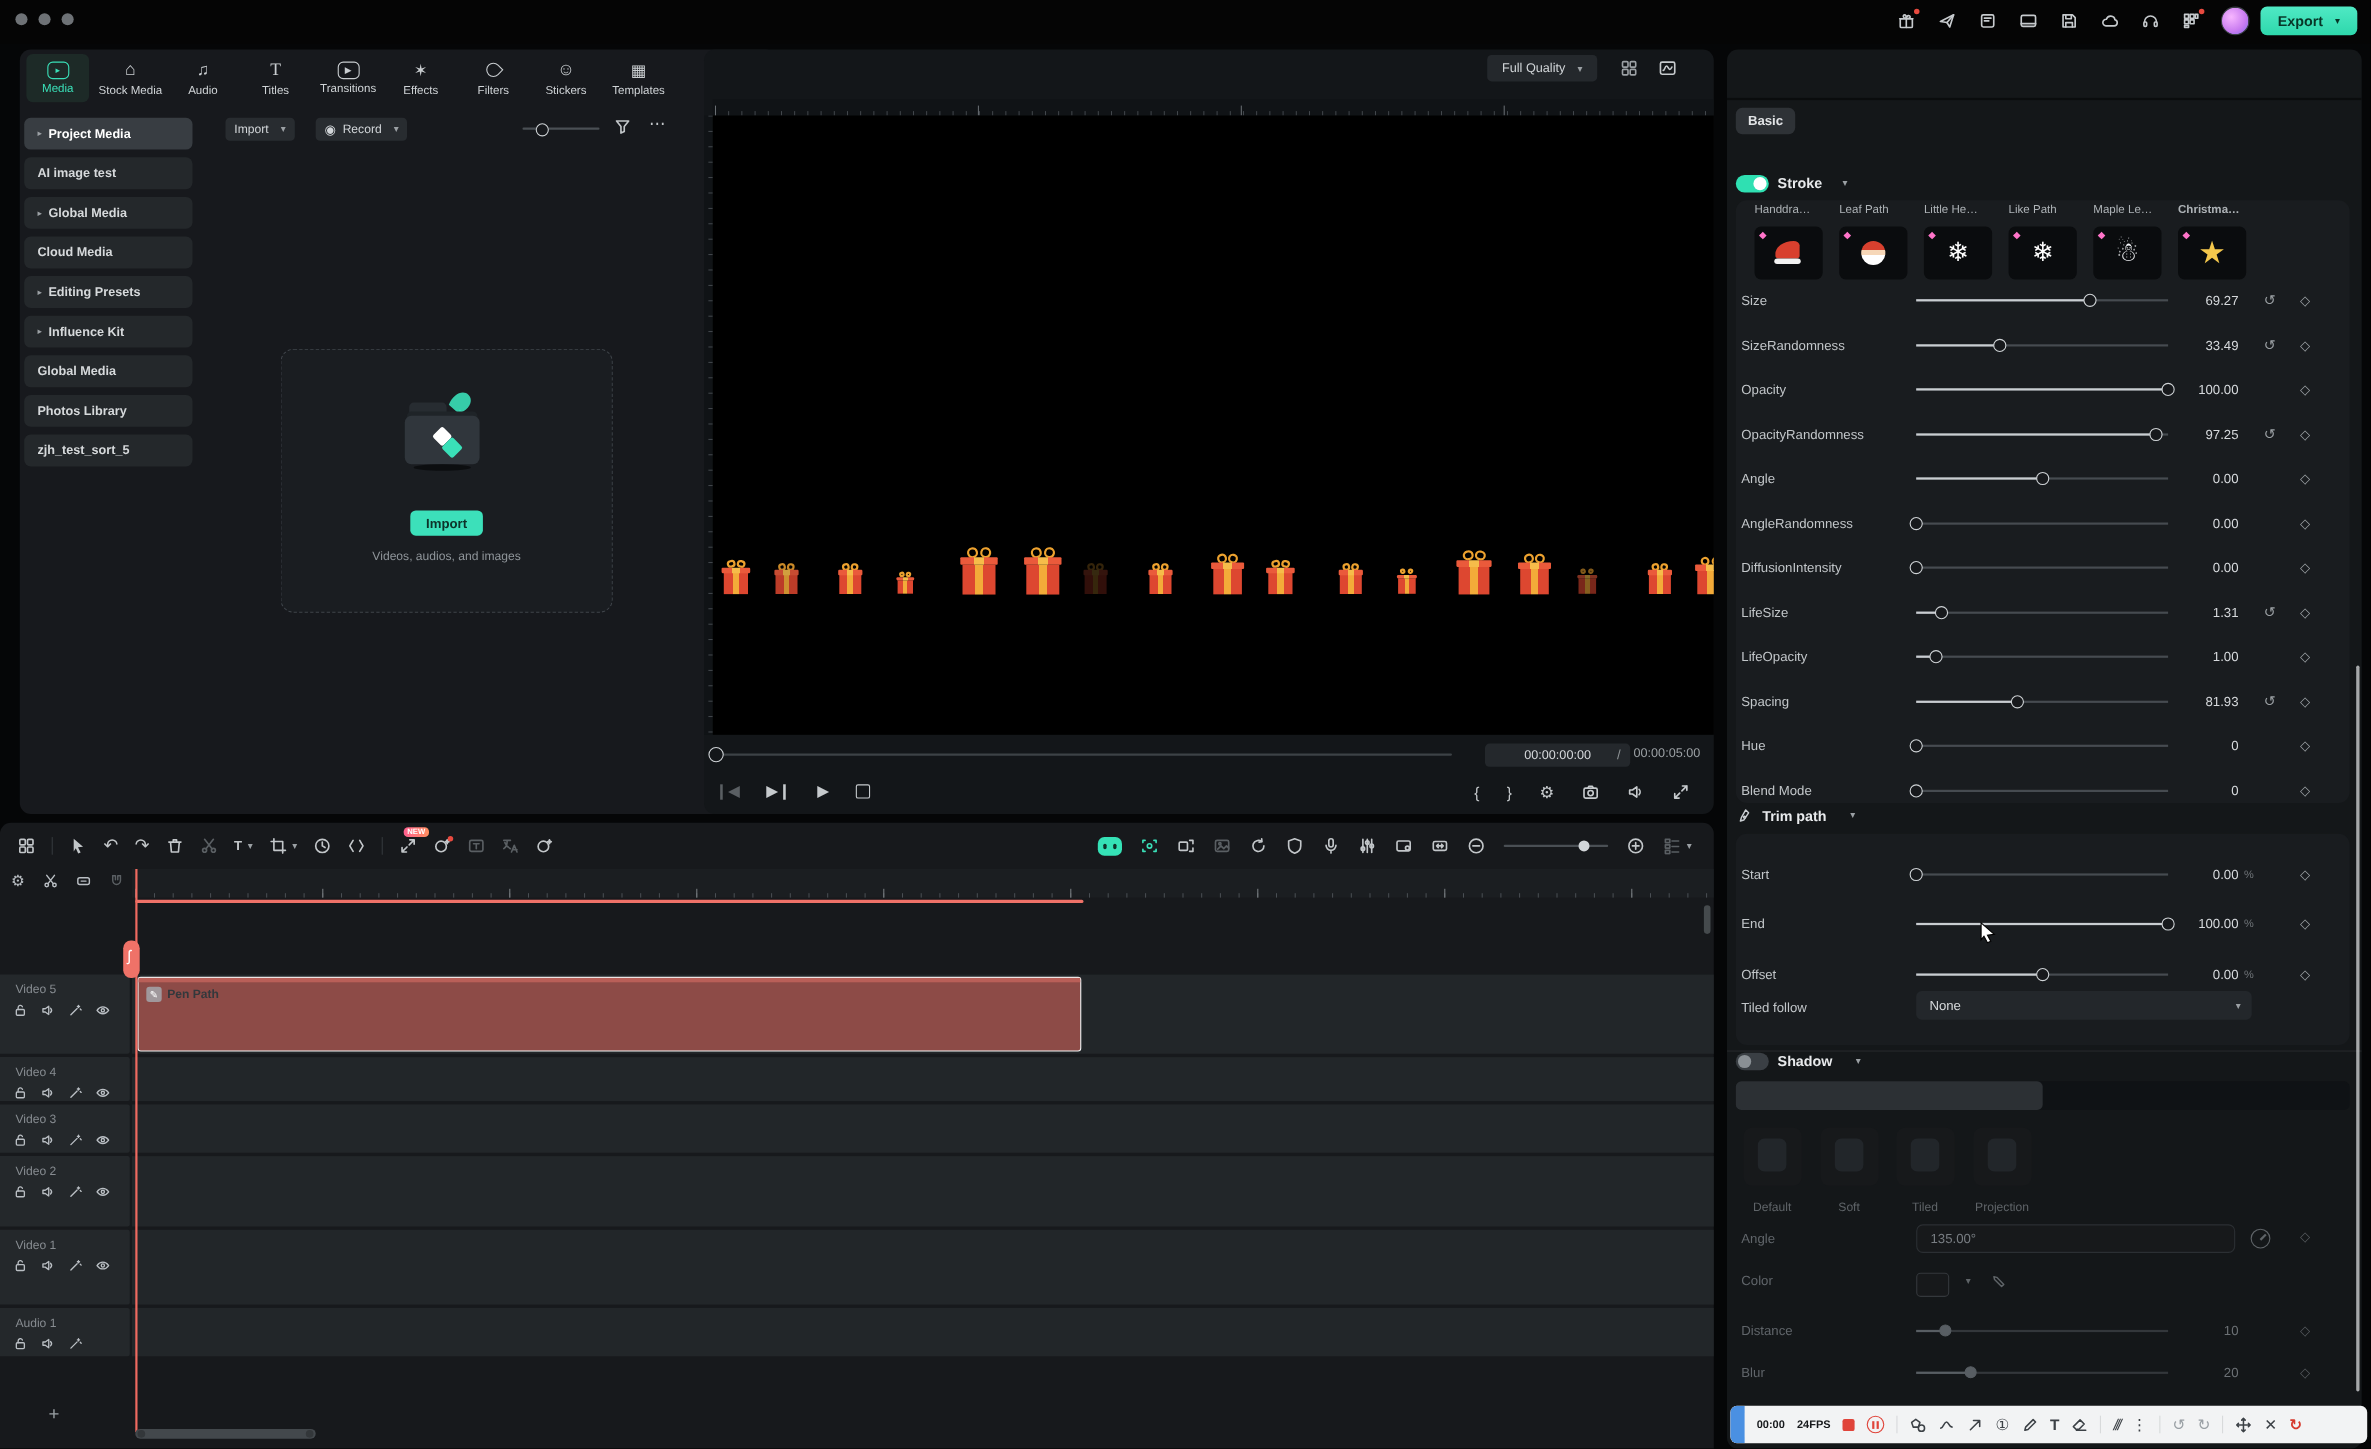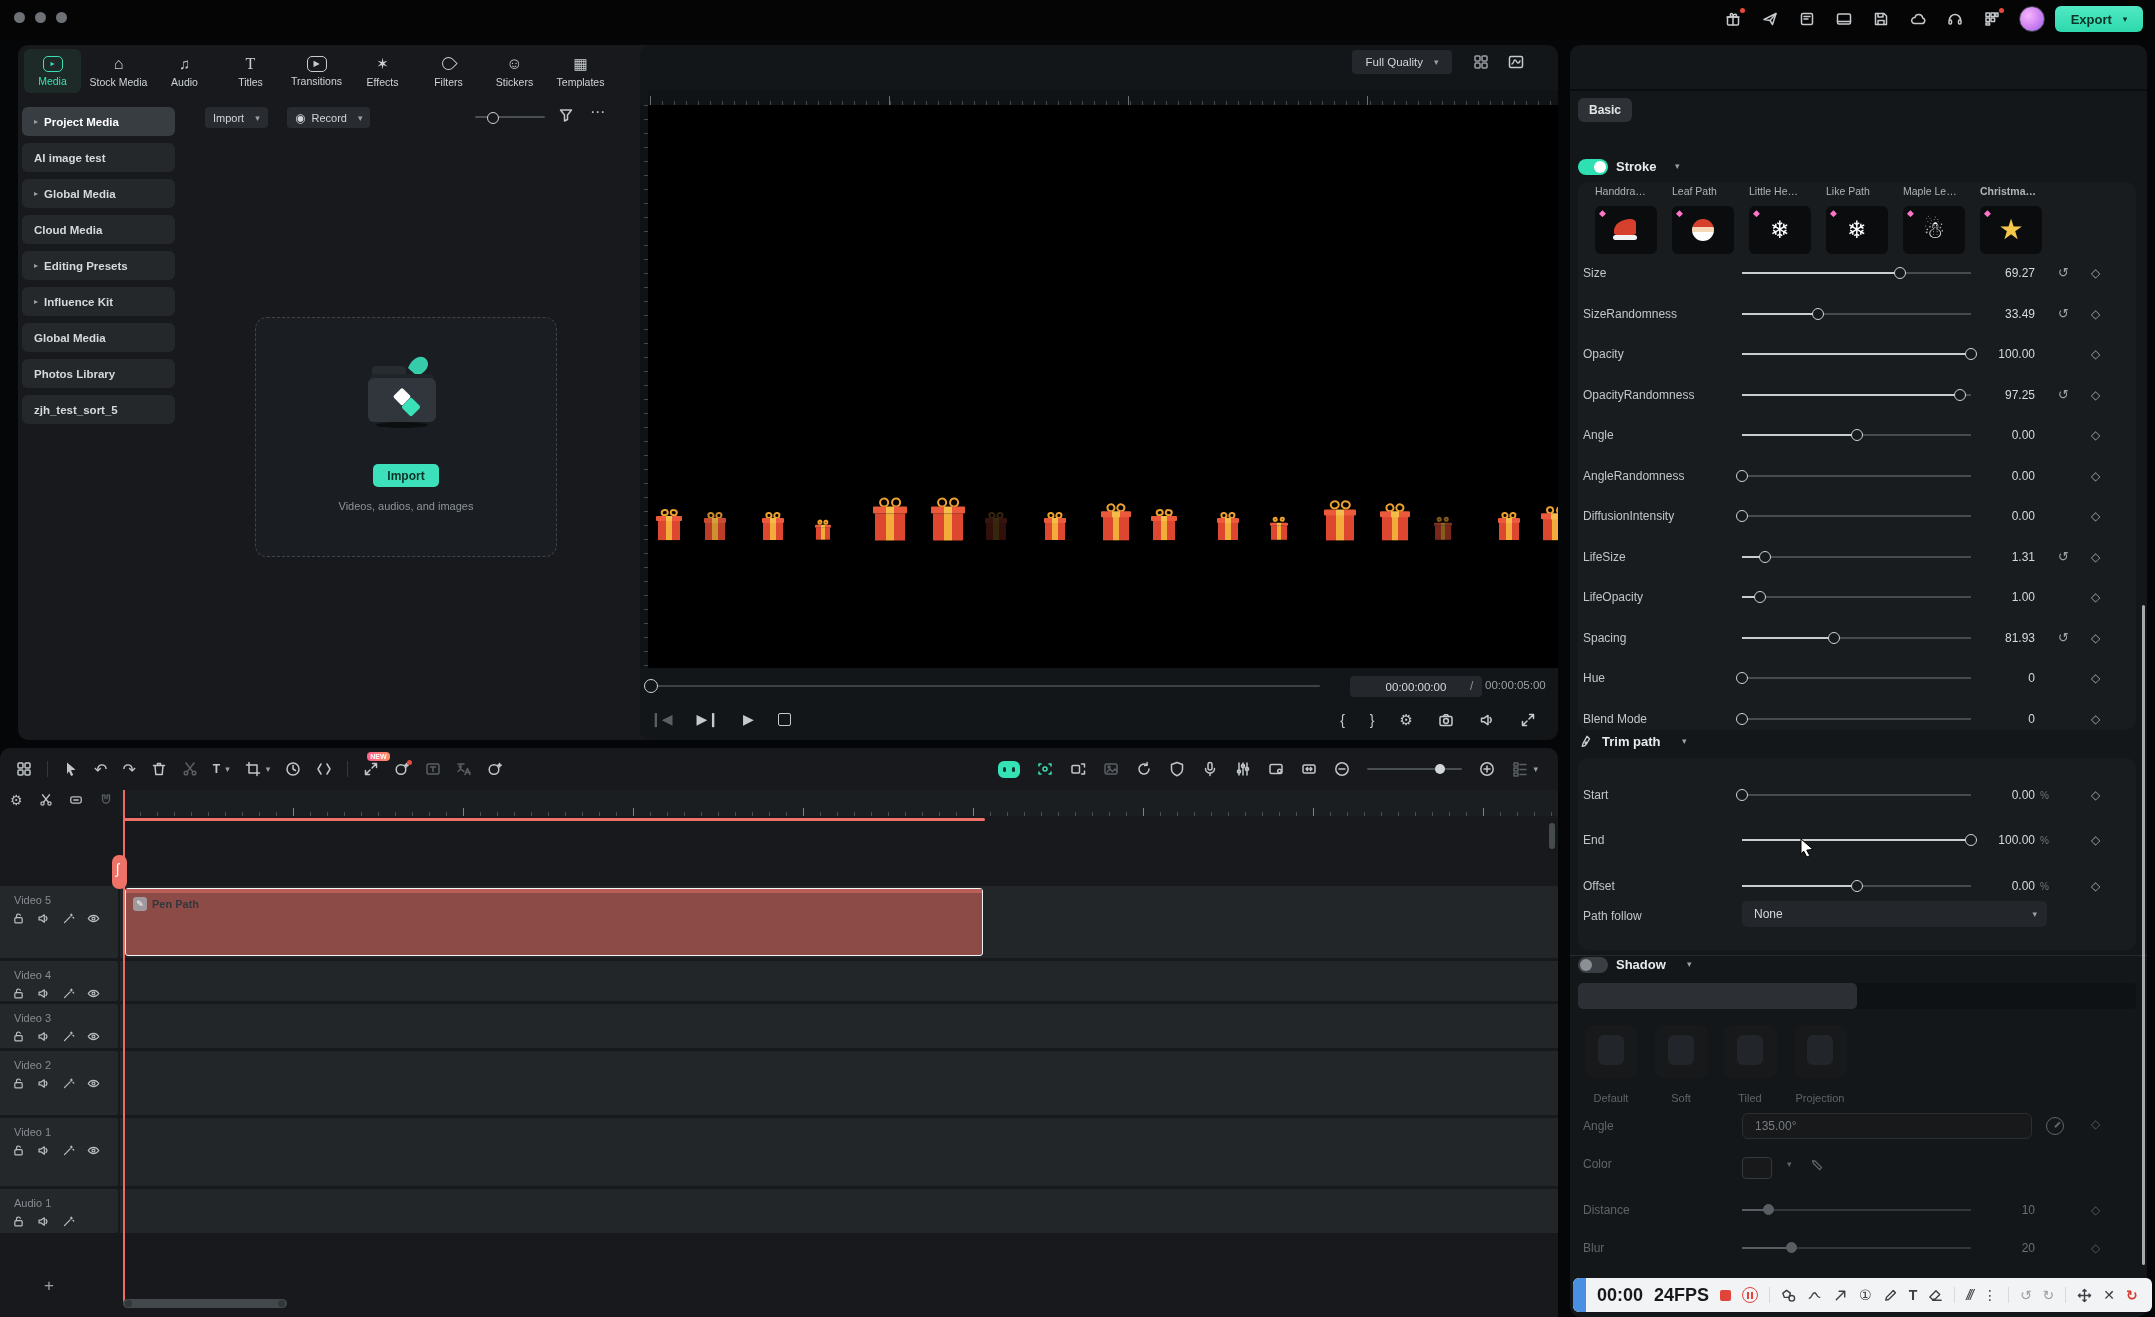--- a/index.html
+++ b/index.html
@@ -181,21 +181,21 @@
   .ph-grip::after{content:"ʃ";position:absolute;left:4px;top:6px;color:#fff;font-size:14px;}
   .tl-plus{position:absolute;left:44px;top:528px;font-size:17px;color:#9aa0a4;}
   .hscroll{position:absolute;left:123px;top:551px;width:164px;height:9px;background:#43484c;border-radius:5px;}
   .hscroll::before,.hscroll::after{content:"";position:absolute;top:1px;width:7px;height:7px;border-radius:50%;background:#33373a;}
   .hscroll::before{left:2px;} .hscroll::after{right:2px;}
   .vscroll{position:absolute;right:3px;top:75px;width:6px;height:26px;background:#5a5f63;border-radius:3px;opacity:.7;}
   
   .statusbar{position:absolute;left:1573px;top:1278px;width:579px;height:34px;background:#f2f3f4;border-radius:6px;
     display:flex;align-items:center;gap:11px;padding-left:24px;box-sizing:border-box;color:#3c4146;overflow:hidden;}
   .sb-accent{position:absolute;left:0;top:0;bottom:0;width:13px;background:#4a90e2;border-radius:6px 0 0 6px;}
-  .sb-time,.sb-fps{font-size:18px;font-weight:bold;color:#17191c;}
+  .sb-time,.sb-fps{font-size:10px;font-weight:bold;color:#17191c;}
   .sb-stop{width:11px;height:11px;background:#e0443a;border-radius:2px;}
   .sb-pause{width:14px;height:14px;border:1.7px solid #e0443a;border-radius:50%;position:relative;}
   .sb-pause::before,.sb-pause::after{content:"";position:absolute;top:3.5px;width:1.7px;height:7px;background:#e0443a;}
   .sb-pause::before{left:4px;} .sb-pause::after{right:4px;}
   .sbi{font-size:14px;display:flex;align-items:center;}
   .sbi.gray{color:#9aa0a5;}
   .sbi.red{color:#d6392d;font-weight:bold;}
   .cursor{position:absolute;left:1800px;top:838px;}
 </style>
 </head>
@@ -900,21 +900,21 @@
             <div class="sfill"></div>
             <div class="sknob"></div>
           </div>
           <span class="sval">0.00</span>
           <span class="ssuf suffix">%</span>
 
           <span class="skey">◇</span>
         </div>
     </div>
     <div class="srow pf-row" style="top:856px;">
-      <span class="slabel">Path follow</span>
+      <span class="slabel">Tiled follow</span>
       <div class="pf-dd">
         <span>None</span>
         <span class="caret">▾</span>
       </div>
     </div>
     <div class="rp-divider" style="top:910px;height:1px;background:#26292c;"></div>
 
     <span class="toggle off" style="left:8px;top:912px;"></span>
     <span class="sec-label" style="left:46px;top:912px;">Shadow</span>
     <span class="abs caret" style="left:112px;top:914px;">▾</span>

